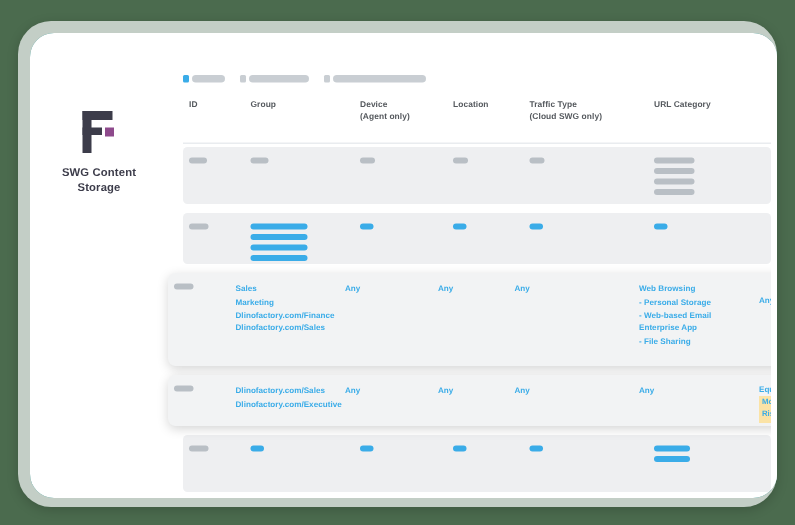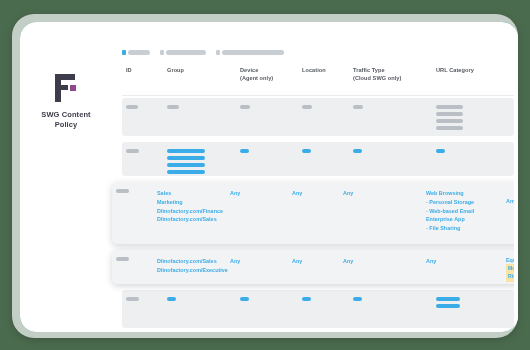--- a/index.html
+++ b/index.html
@@ -201,21 +201,21 @@
     <div class="logo-rail">
       <div class="logo-block">
         <div class="logo-mark">
           <span class="bar-stem"></span>
           <span class="bar-top"></span>
           <span class="bar-mid"></span>
           <span class="dot"></span>
         </div>
         <div class="logo-text">
           <span>SWG Content</span><br>
-          <span>Policy</span>
+          <span>Storage</span>
         </div>
       </div>
     </div>
 
     <div class="panel">
       <div class="toolbar" id="toolbar">
           <div class="tool-pill">
             <span class="tick"></span>
             <span class="bar" style="width: 22px;"></span>
           </div>

